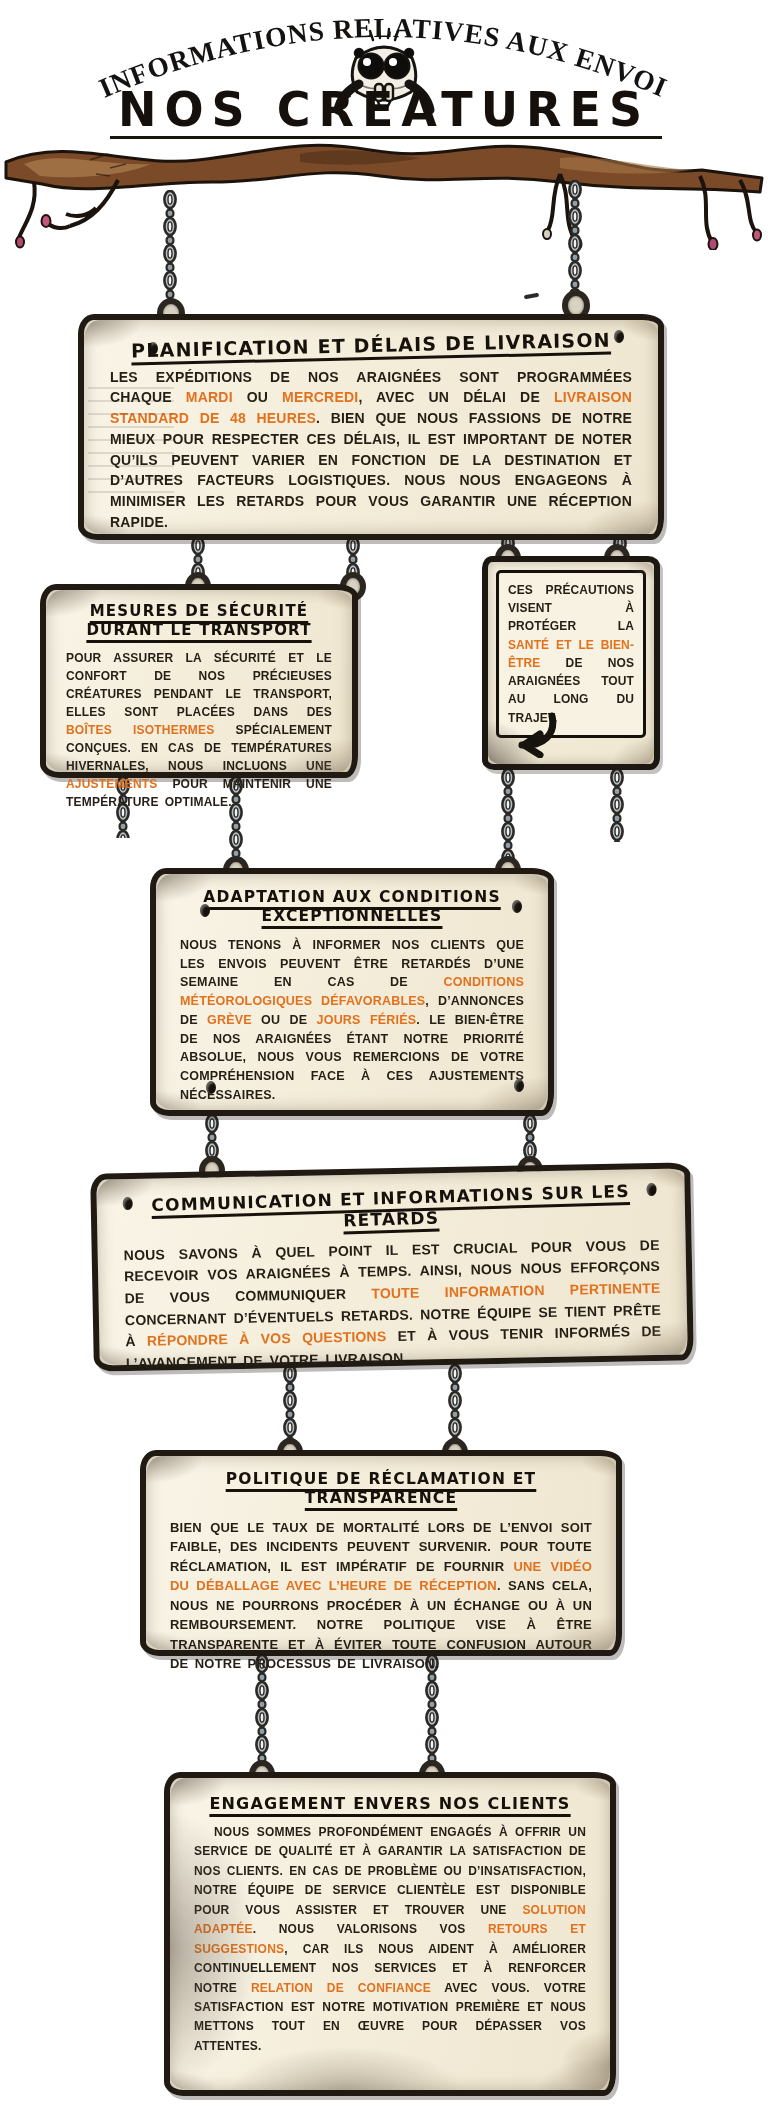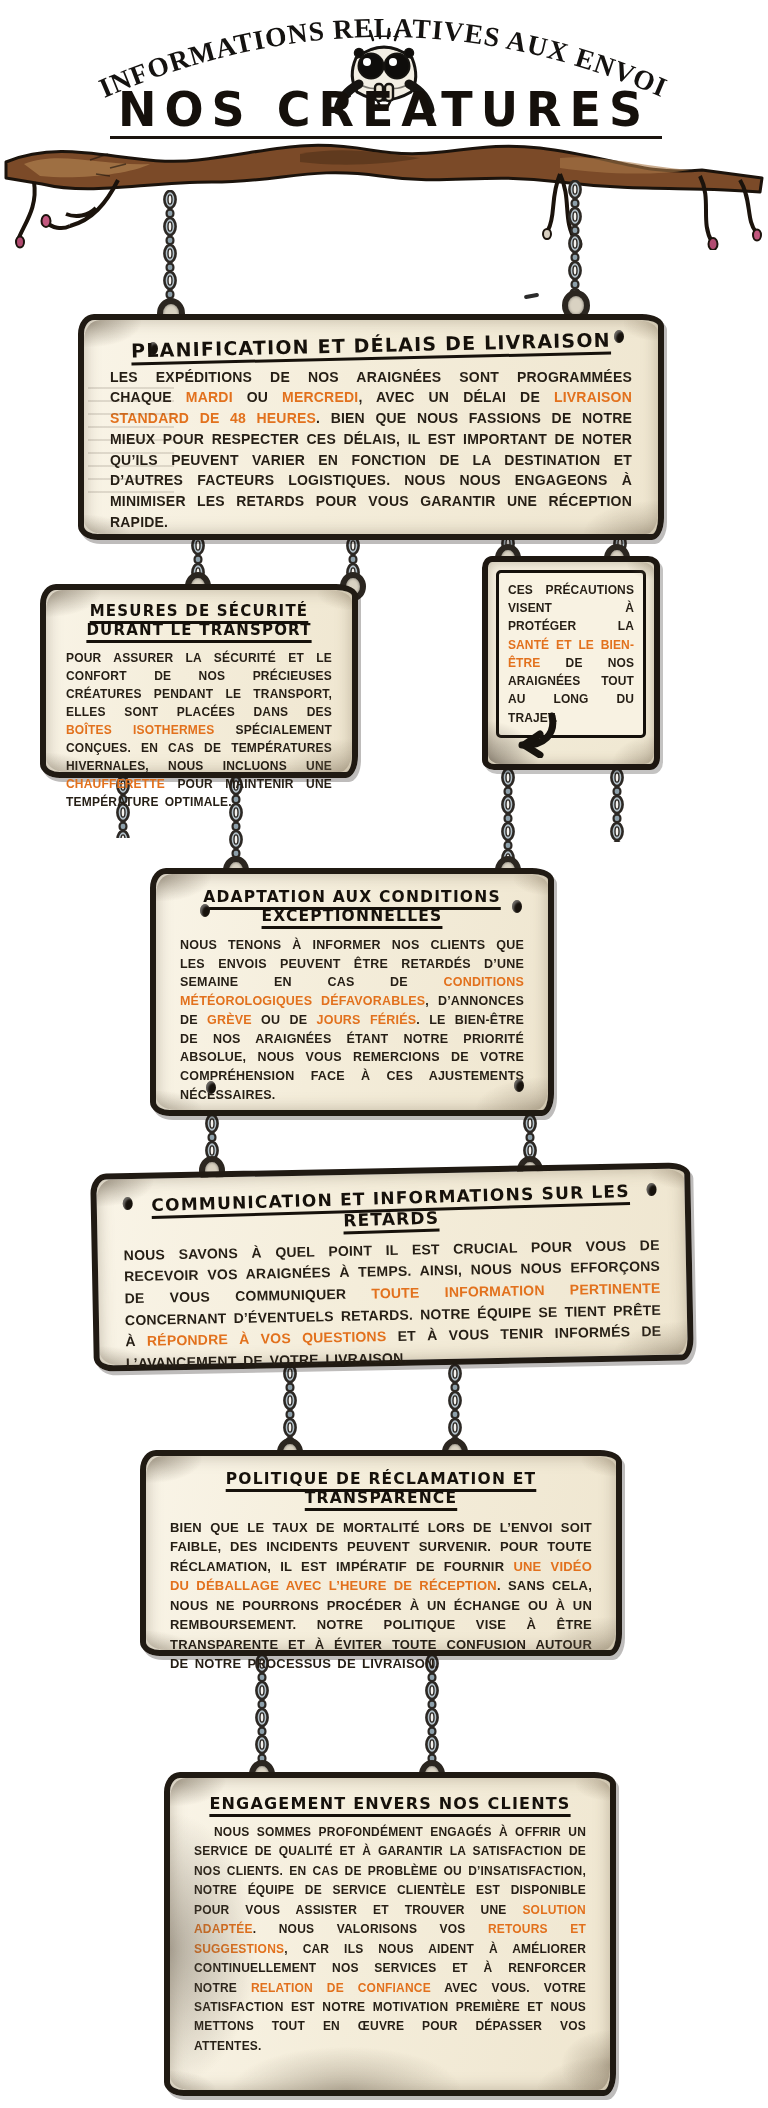--- a/index.html
+++ b/index.html
@@ -234,21 +234,21 @@
 
   <section class="sign s1">
     <span class="bolt" style="left:64px;top:22px"></span>
     <span class="bolt" style="right:34px;top:10px"></span>
     <h2 class="sign-title">PLANIFICATION ET DÉLAIS DE LIVRAISON</h2>
     <p class="sign-body"><span>LES EXPÉDITIONS DE NOS ARAIGNÉES SONT PROGRAMMÉES CHAQUE </span><span class="hl">MARDI</span><span> OU </span><span class="hl">MERCREDI</span><span>, AVEC UN DÉLAI DE </span><span class="hl">LIVRAISON STANDARD DE 48 HEURES</span><span>. BIEN QUE NOUS FASSIONS DE NOTRE MIEUX POUR RESPECTER CES DÉLAIS, IL EST IMPORTANT DE NOTER QU’ILS PEUVENT VARIER EN FONCTION DE LA DESTINATION ET D’AUTRES FACTEURS LOGISTIQUES. NOUS NOUS ENGAGEONS À MINIMISER LES RETARDS POUR VOUS GARANTIR UNE RÉCEPTION RAPIDE.</span></p>
   </section>
 
   <section class="sign s2">
     <h2 class="sign-title">MESURES DE SÉCURITÉ DURANT LE TRANSPORT</h2>
-    <p class="sign-body"><span>POUR ASSURER LA SÉCURITÉ ET LE CONFORT DE NOS PRÉCIEUSES CRÉATURES PENDANT LE TRANSPORT, ELLES SONT PLACÉES DANS DES </span><span class="hl">BOÎTES ISOTHERMES</span><span> SPÉCIALEMENT CONÇUES. EN CAS DE TEMPÉRATURES HIVERNALES, NOUS INCLUONS UNE </span><span class="hl">CHAUFFERETTE</span><span> POUR MAINTENIR UNE TEMPÉRATURE OPTIMALE.</span></p>
+    <p class="sign-body"><span>POUR ASSURER LA SÉCURITÉ ET LE CONFORT DE NOS PRÉCIEUSES CRÉATURES PENDANT LE TRANSPORT, ELLES SONT PLACÉES DANS DES </span><span class="hl">BOÎTES ISOTHERMES</span><span> SPÉCIALEMENT CONÇUES. EN CAS DE TEMPÉRATURES HIVERNALES, NOUS INCLUONS UNE </span><span class="hl">AJUSTEMENTS</span><span> POUR MAINTENIR UNE TEMPÉRATURE OPTIMALE.</span></p>
   </section>
 
   <aside class="note">
     <div class="note-inner">
       <p class="note-body"><span>CES PRÉCAUTIONS VISENT À PROTÉGER LA </span><span class="hl">SANTÉ ET LE BIEN-ÊTRE</span><span> DE NOS ARAIGNÉES TOUT AU LONG DU TRAJET.</span></p>
     </div>
     <svg class="note-arrow" width="64" height="46" viewBox="0 0 64 46">
       <path d="M56,4 C60,22 48,34 26,33" fill="none" stroke="#17130e" stroke-width="7" stroke-linecap="round"></path>
       <path d="M28,33 L44,22 M28,33 L44,43" fill="none" stroke="#17130e" stroke-width="7" stroke-linecap="round"></path>
     </svg>

